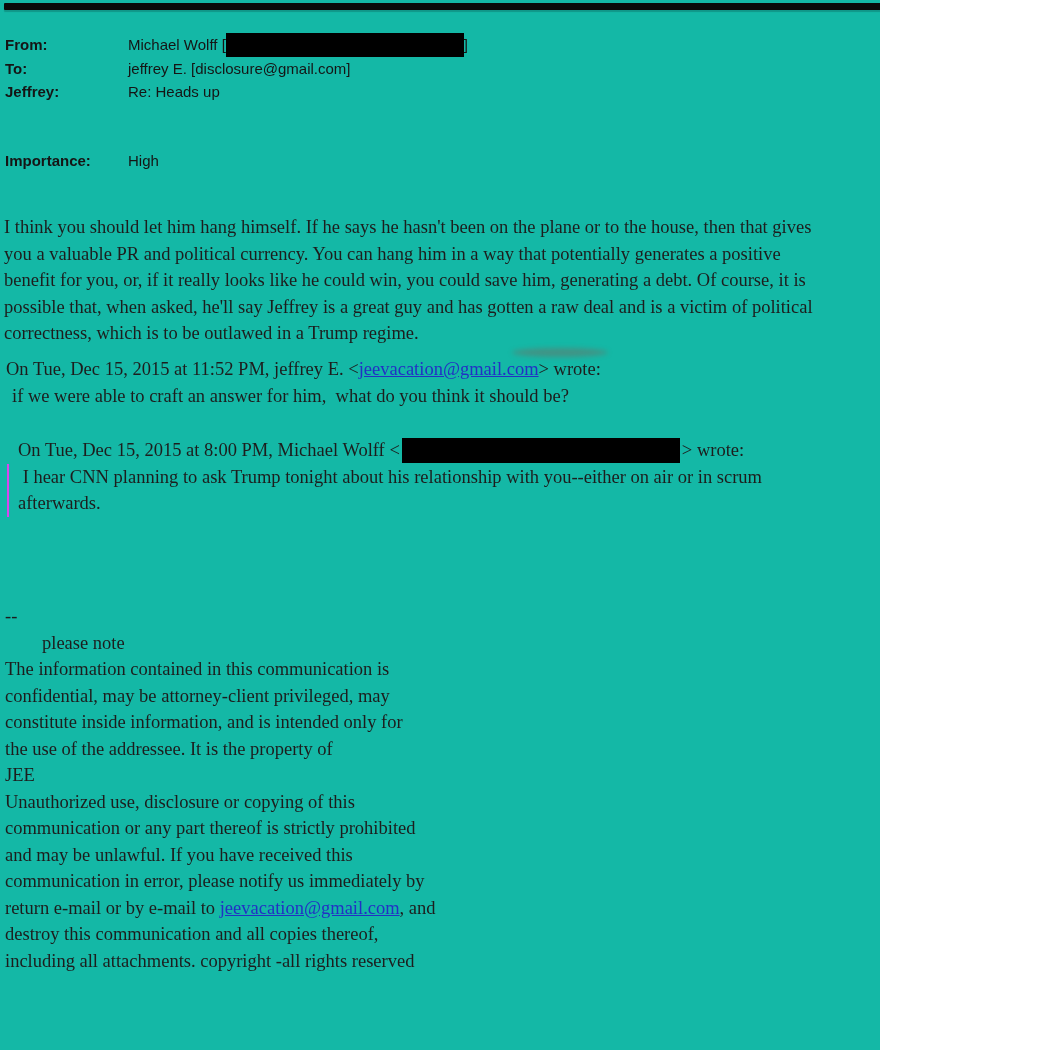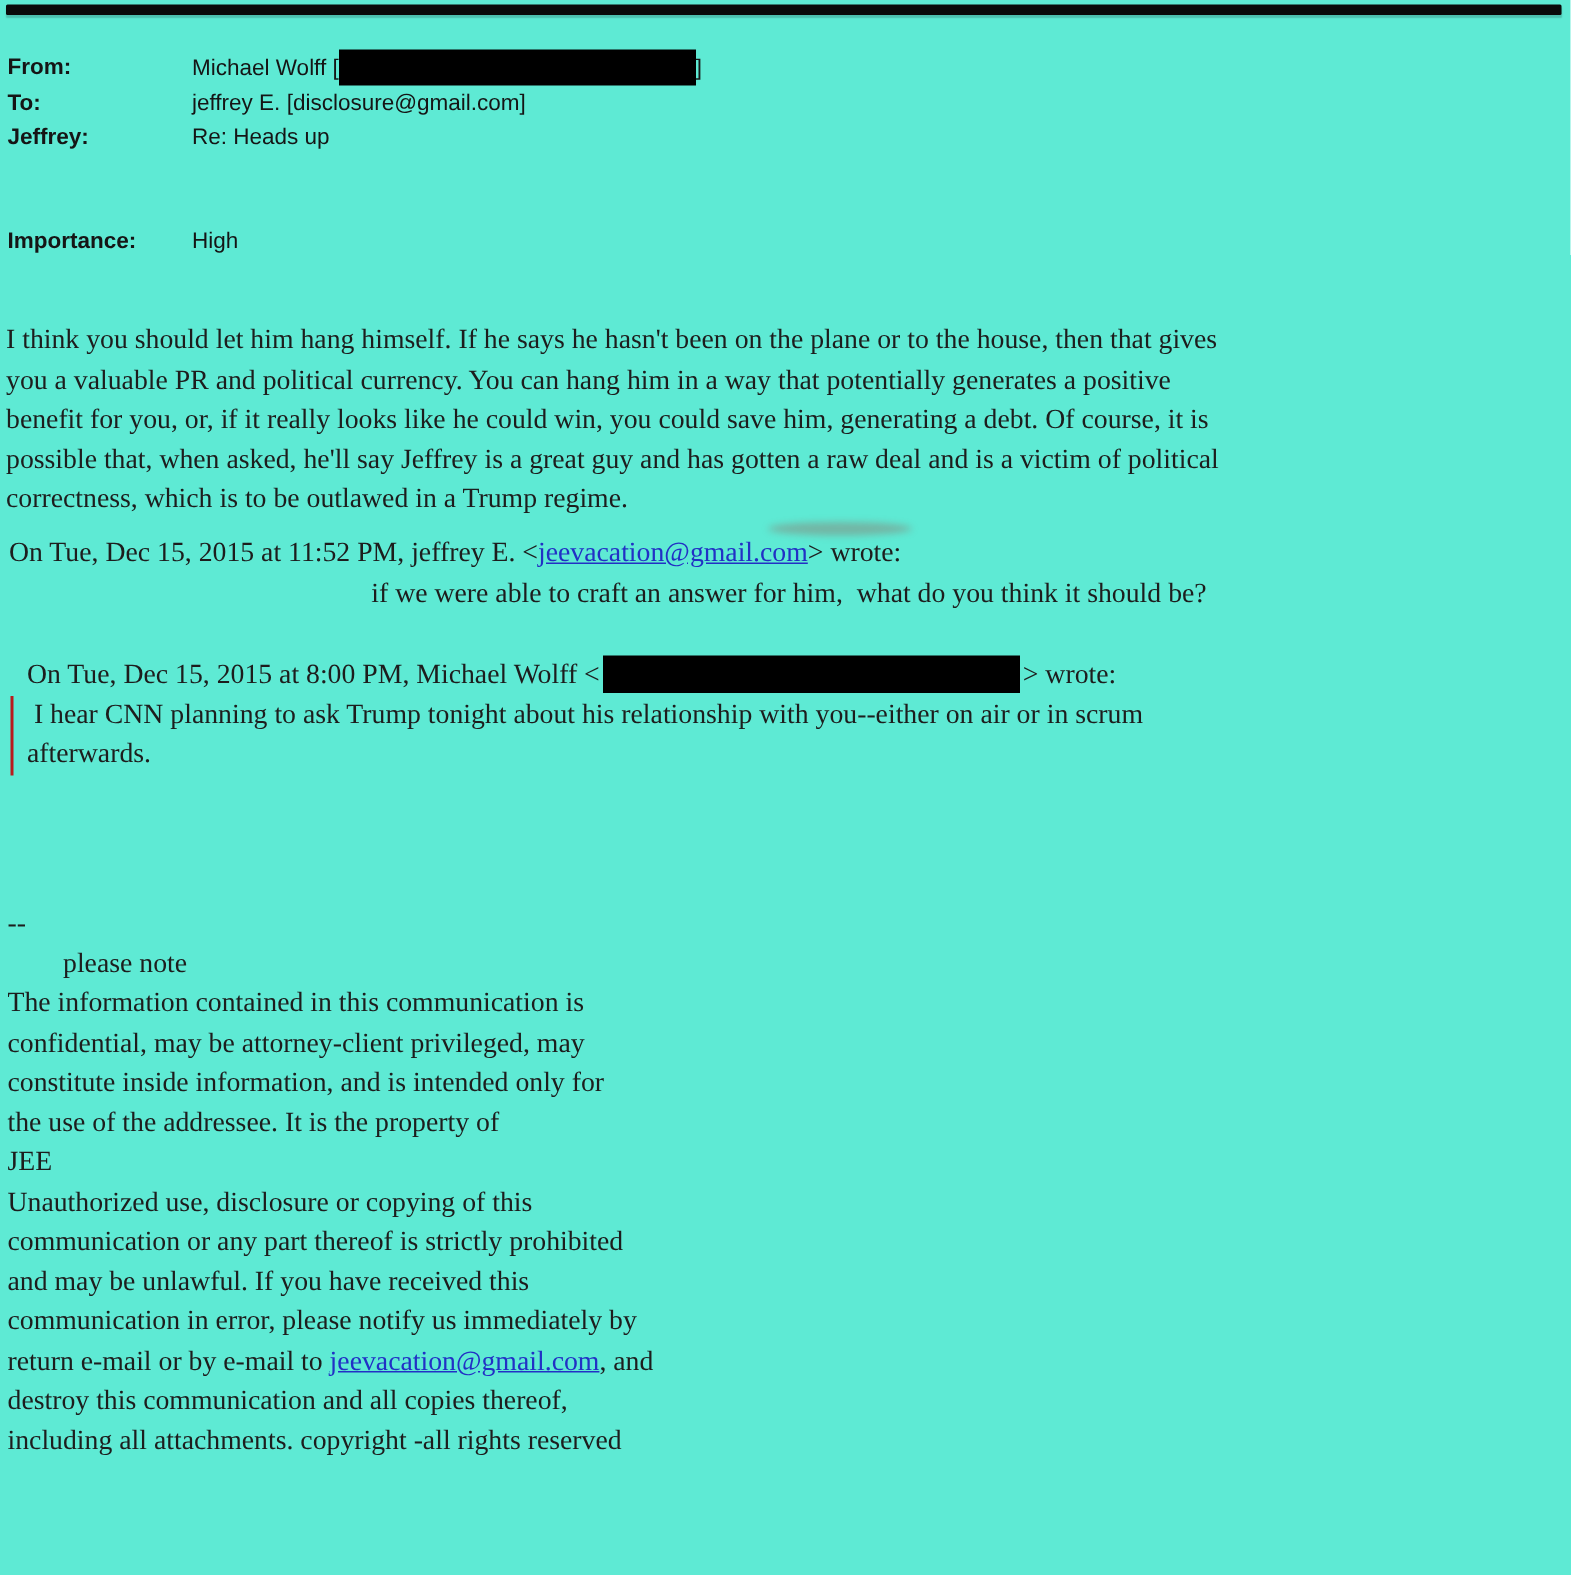--- a/index.html
+++ b/index.html
@@ -1,20 +1,20 @@
 <!DOCTYPE html>
 <html><head>
 <meta charset="utf-8">
 <style>
   html, body { margin: 0; padding: 0; background: #ffffff; }
   .page {
     position: relative;
-    width: 1047px;
+    width: 880px;
     height: 1050px;
-    background: #5eead4;
+    background: #14b8a6;
     font-family: "Liberation Serif", serif;
     color: #1d1d1d;
     overflow: hidden;
   }
   .topbar {
     position: absolute;
     left: 4px; top: 3px;
     width: 1037px; height: 7px;
     background: #0a0a0a;
     border-radius: 1px;
@@ -48,29 +48,29 @@
     position: absolute;
     left: 4px; top: 214px;
     width: 1040px;
     white-space: pre-wrap;
   }
   .quote1 {
     position: absolute;
     left: 6px; top: 356px;
     width: 1034px;
   }
-  .q1-line2 { padding-left: 6px; white-space: pre-wrap; text-align: center; }
+  .q1-line2 { padding-left: 6px; white-space: pre-wrap; }
   .quote2 {
     position: absolute;
     left: 6px; top: 437px;
     width: 1034px;
   }
   .q2-line1 { margin-left: 12px; white-space: pre; }
   .q2-block {
-    border-left: 2px solid #b91c1c;
+    border-left: 2px solid #d946ef;
     margin-left: 1px;
     padding-left: 9px;
     white-space: pre-wrap;
   }
   .sig {
     position: absolute;
     left: 5px; top: 603px;
     width: 560px;
     white-space: pre-wrap;
   }

